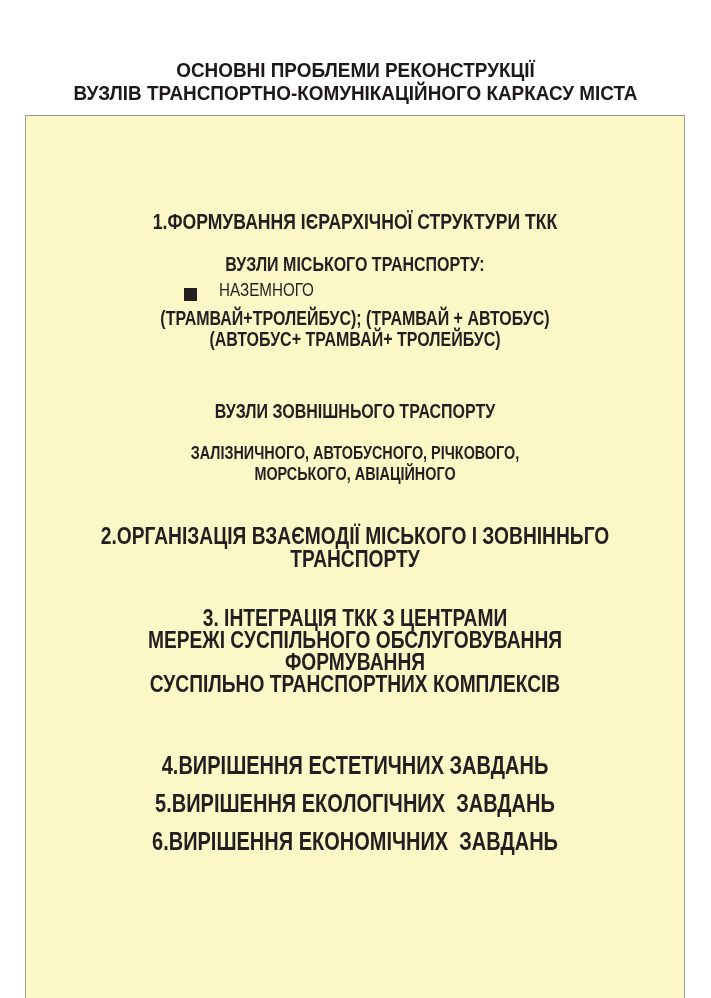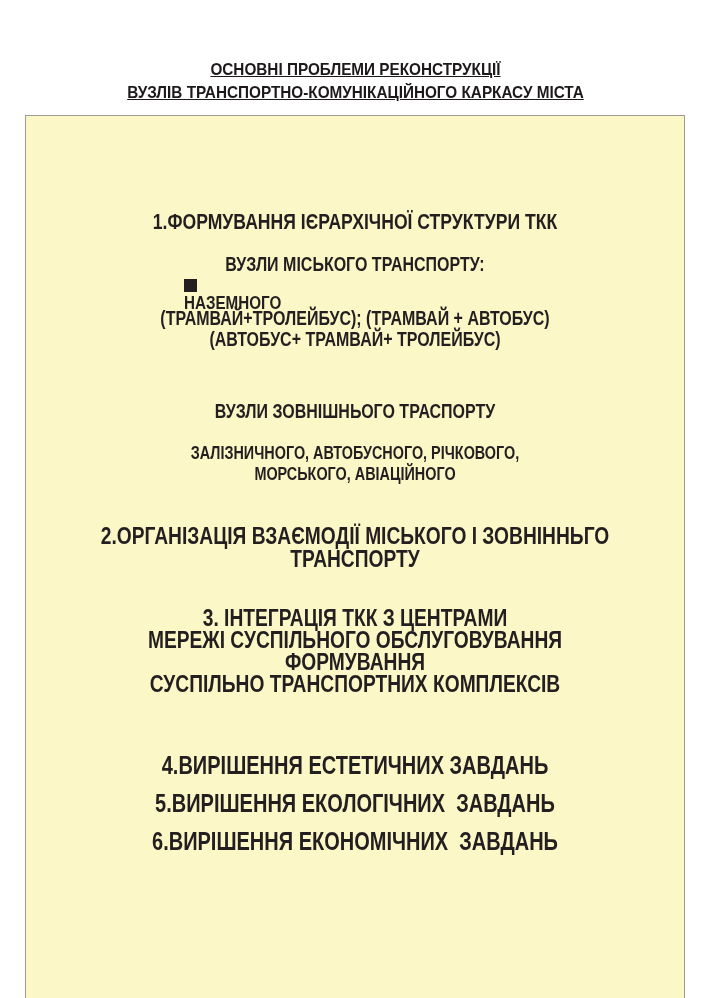--- a/index.html
+++ b/index.html
@@ -16,24 +16,23 @@
     color: #231f20;
   }
   
   .slide-title {
     position: absolute;
     top: 58px;
     left: 0;
     width: 711px;
     text-align: center;
     font-weight: bold;
-    font-size: 17px;
+    font-size: 21px;
     line-height: 23px;
     color: #1d191a;
-    text-decoration: underline;
   }
   .slide-title .t-line {
     transform: scaleX(0.9);
     transform-origin: 50% 50%;
     white-space: nowrap;
   }
   
   .panel {
     position: absolute;
     left: 25px;
@@ -63,24 +62,23 @@
   .external-block  { top: 327px; font-size: 18px; line-height: 21px; }
   .item2-block     { top: 408px; font-size: 24px; line-height: 23px; }
   .item3-block     { top: 491px; font-size: 24px; line-height: 22px; }
   .item4-line      { top: 635px; font-size: 25px; }
   .item5-line      { top: 673px; font-size: 25px; }
   .item6-line      { top: 711px; font-size: 25px; }
   
   .bullet-row {
     position: absolute;
     display: flex;
-    align-items: flex-start;
-    font-weight: bold;
+    align-items: flex-end;
+    font-weight: normal;
     color: #231f20;
-    flex-direction: column;
   }
   .bullet-row-1 { top: 163px; left: 158px; }
   .bullet-row-2 { top: 246px; left: 152px; }
   .sq {
     display: inline-block;
     width: 13px;
     height: 13px;
     background: #231f20;
     flex: 0 0 auto;
   }

